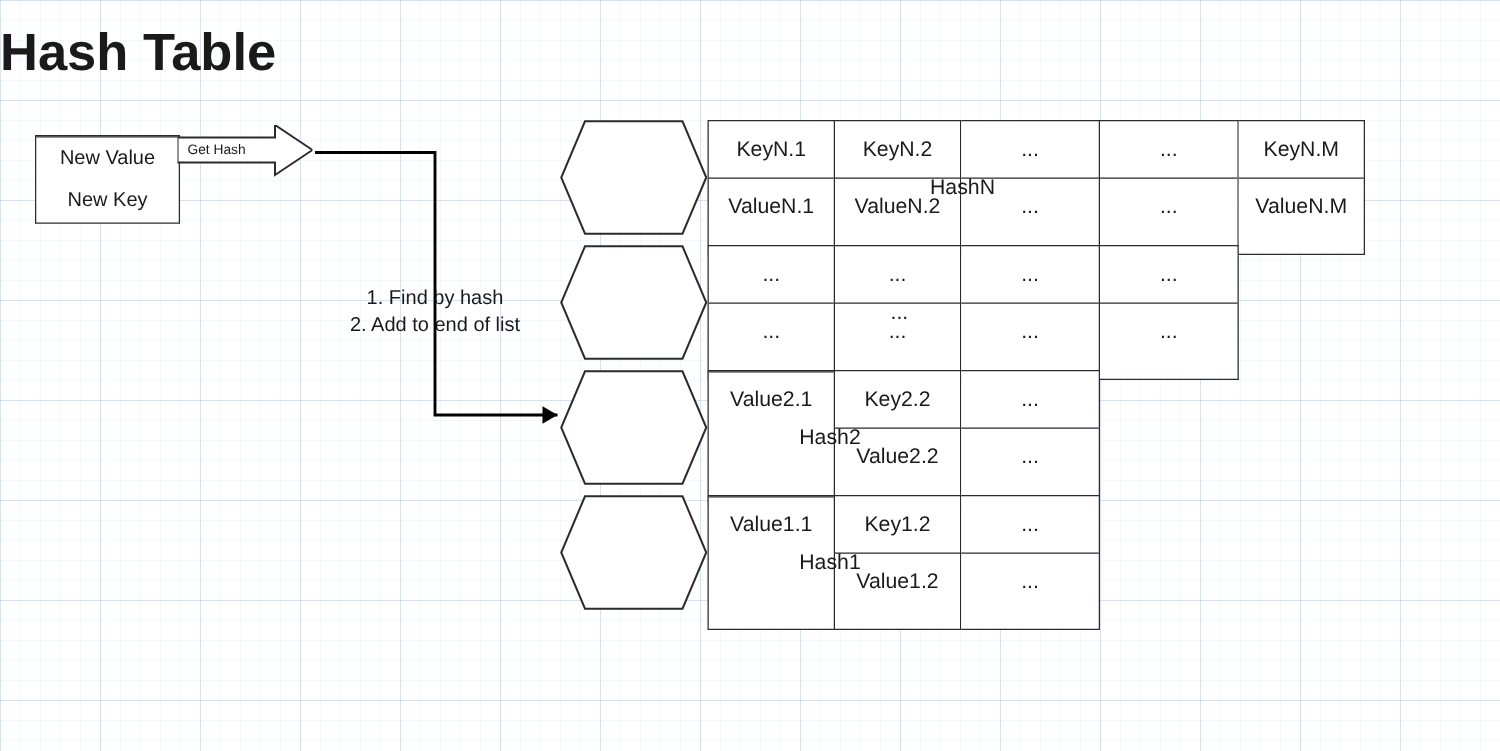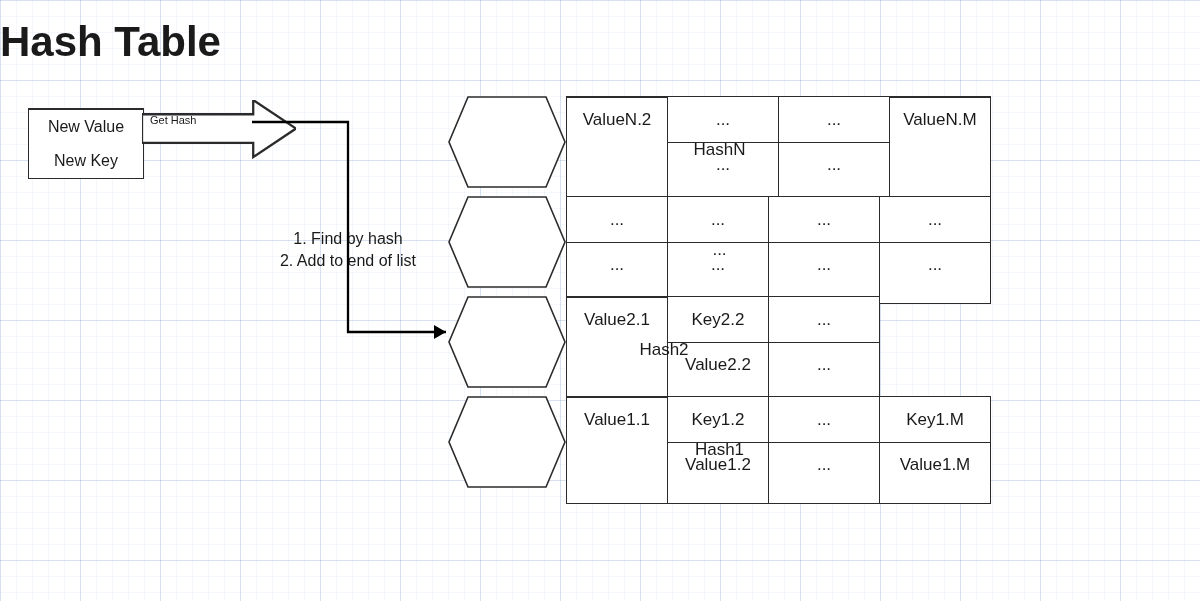--- a/index.html
+++ b/index.html
@@ -25,21 +25,21 @@
   
   .kv{
     left:28px;top:108px;width:114px;
     border:1px solid #2b2b2b;background:#fff;font-size:16px;text-align:center;
   }
   .kv .cell{padding:8px 4px}
   .kv .sep{border-top:1px solid #2b2b2b}
 
   
   .gethash{
-    left:142px;top:100px;width:108px;height:44px;padding-left:46px;
+    left:142px;top:100px;width:108px;height:44px;
   }
   .gethash svg{position:absolute;inset:0}
   .gethash .lbl{position:absolute;left:8px;top:14px;font-size:11px}
 
   .steps{
     left:278px;top:228px;font-size:16px;line-height:1.35;text-align:center;width:140px;
   }
 
   
   .elbow{left:250px;top:120px;width:210px;height:220px}
@@ -89,31 +89,37 @@
 
 <div class="row" style="top:96px">
   <div class="bucket">
     <svg viewBox="0 0 118 92">
         <path d="M20 1 H98 L117 46 L98 91 H20 L1 46 Z" fill="#fff" stroke="#2b2b2b" stroke-width="1.6"></path>
       </svg>
     <div class="txt">HashN</div>
   </div>
   <div class="list">
     <div class="col">
+        <div class="k c100">KeyN.1</div>
+        <div class="v c100">ValueN.1</div>
+      </div>
+    <div class="col">
+        <div class="k c100">KeyN.2</div>
         <div class="v c100">ValueN.2</div>
       </div>
     <div class="col">
         <div class="k c110">...</div>
         <div class="v c110">...</div>
       </div>
     <div class="col">
         <div class="k c110">...</div>
         <div class="v c110">...</div>
       </div>
     <div class="col">
+        <div class="k c100">KeyN.M</div>
         <div class="v c100">ValueN.M</div>
       </div>
   </div>
 </div>
 
 <div class="row" style="top:196px">
   <div class="bucket">
     <svg viewBox="0 0 118 92">
         <path d="M20 1 H98 L117 46 L98 91 H20 L1 46 Z" fill="#fff" stroke="#2b2b2b" stroke-width="1.6"></path>
       </svg>
@@ -173,18 +179,14 @@
         <div class="v c100">Value1.1</div>
       </div>
     <div class="col">
         <div class="k c100">Key1.2</div>
         <div class="v c100">Value1.2</div>
       </div>
     <div class="col">
         <div class="k c110">...</div>
         <div class="v c110">...</div>
       </div>
-    <div class="col">
-        <div class="k c110">Key1.M</div>
-        <div class="v c110">Value1.M</div>
-      </div>
   </div>
 </div>
 
 </body></html>

